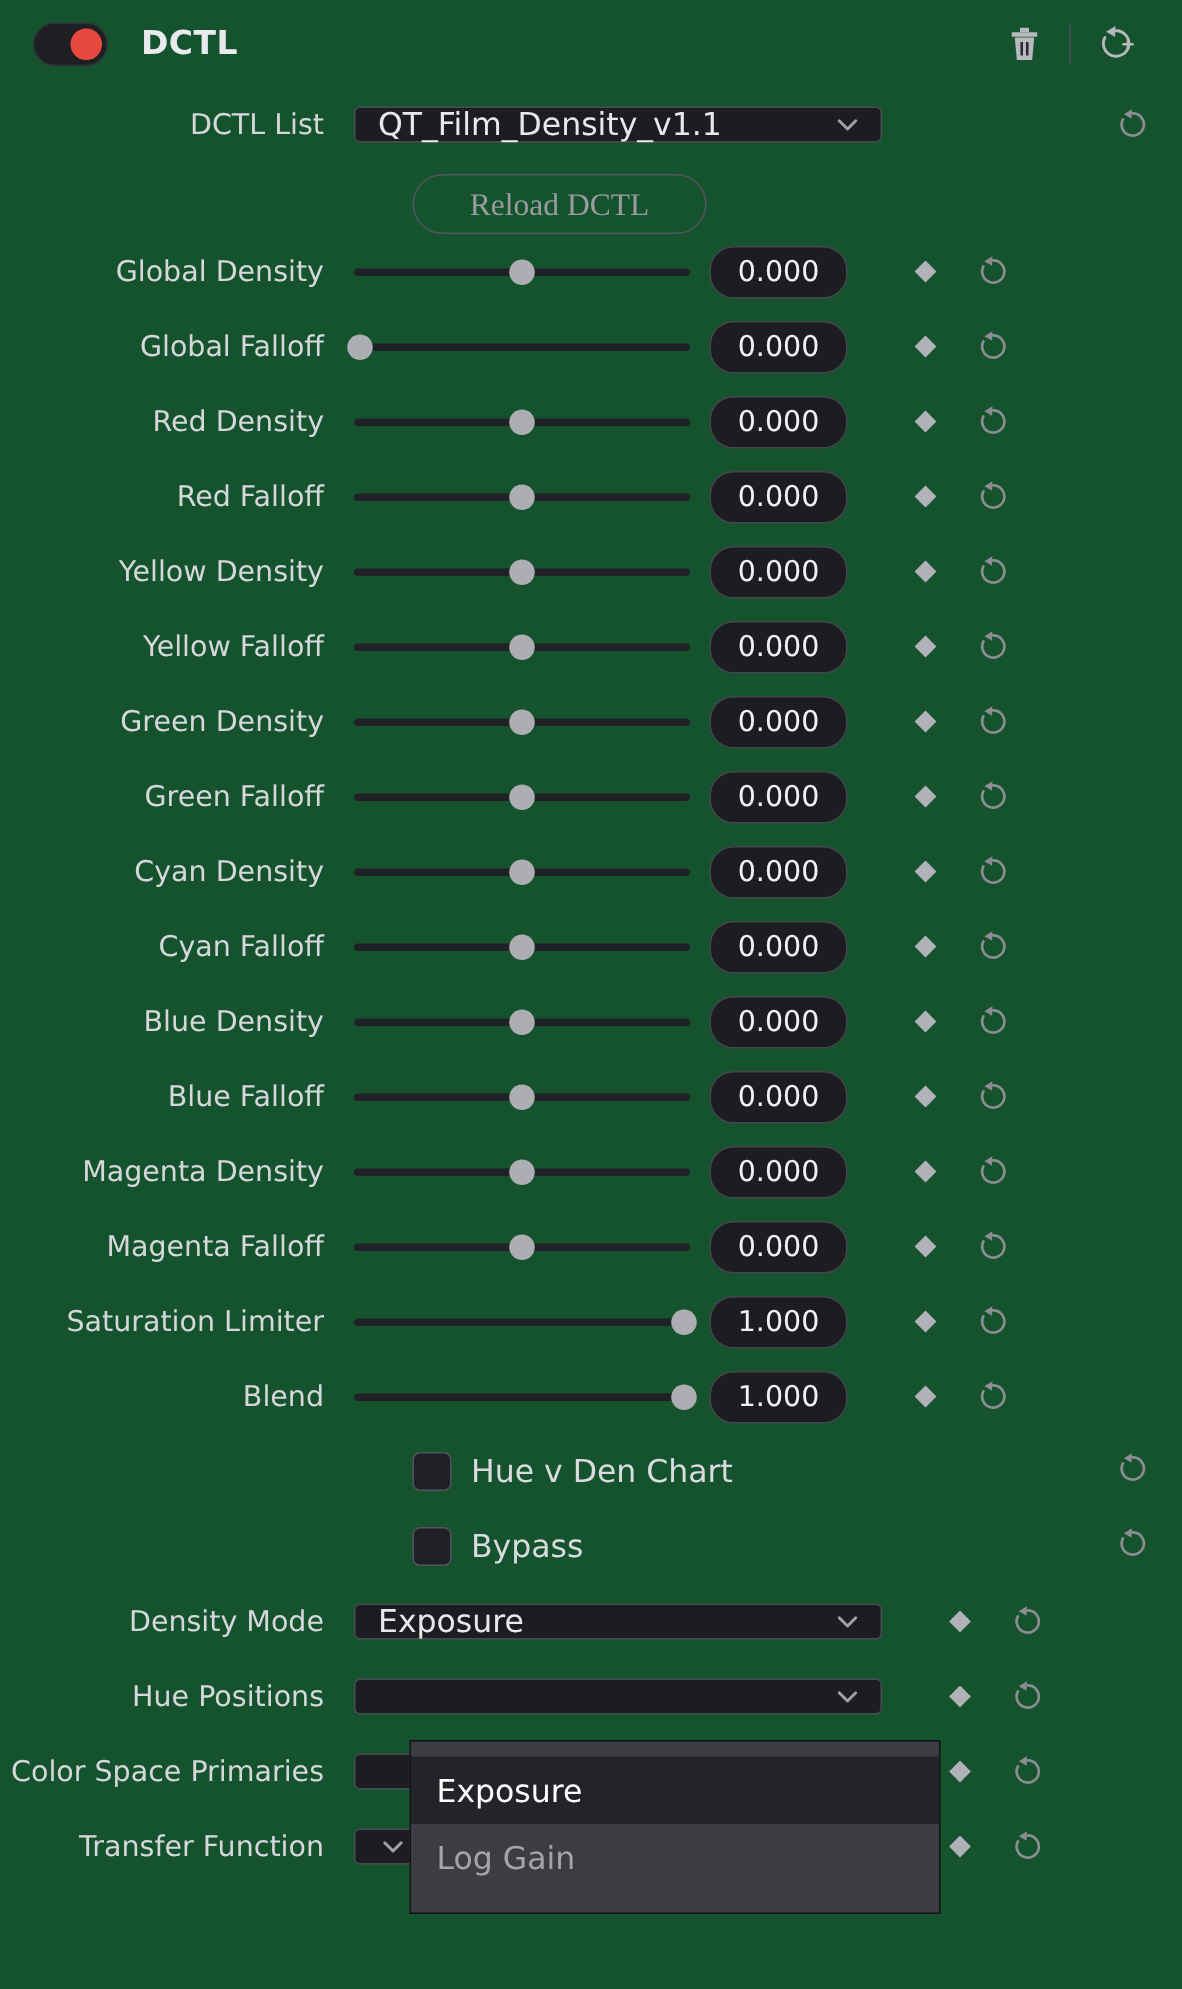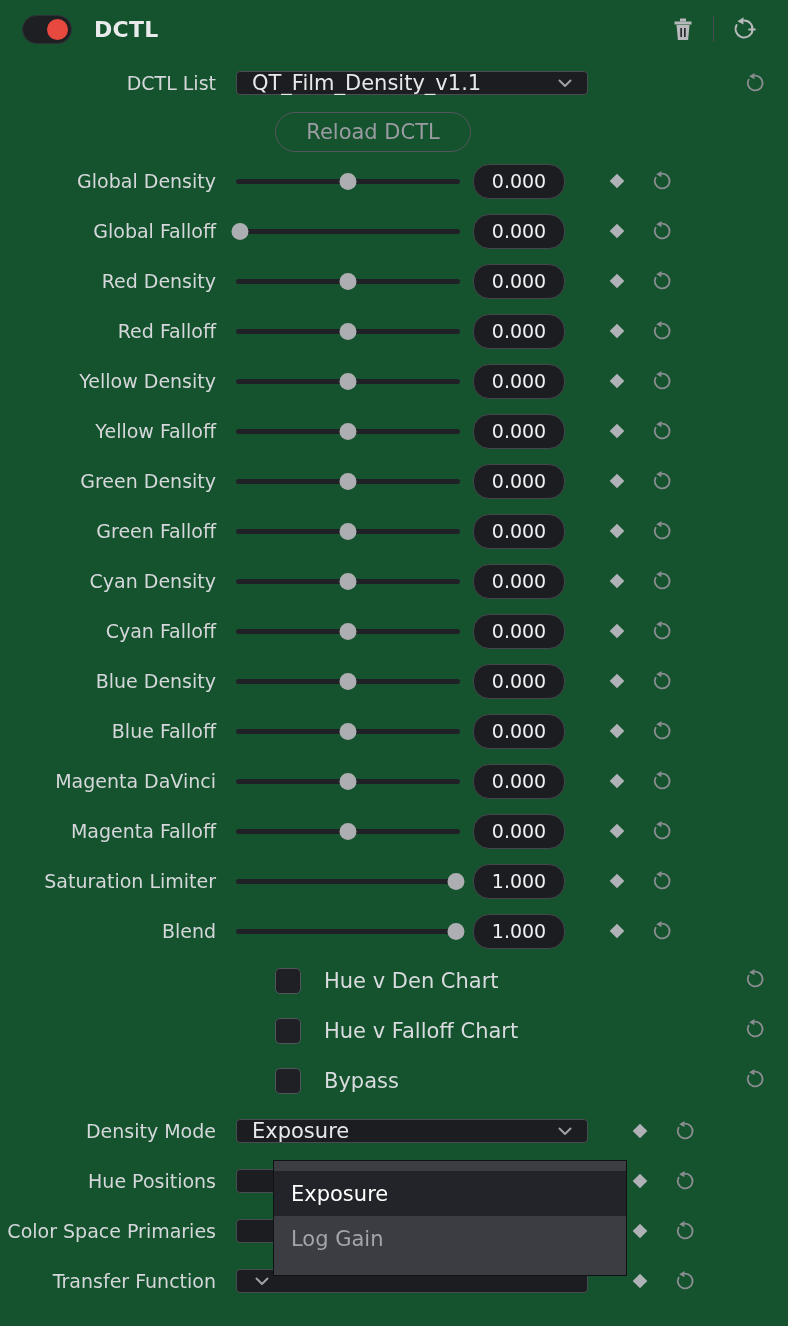--- a/index.html
+++ b/index.html
@@ -163,21 +163,22 @@
   .chev {
     width: 20px;
     height: 20px;
     flex: 0 0 auto;
   }
 
   
   .reload-row {
     height: 48px;
     display: flex;
-    align-items: center;
+    align-items: flex-end;
+    font-family: Liberation Serif, serif;
   }
   .reload-btn {
     margin-left: 275px;
     width: 196px;
     height: 40px;
     border: 1px solid #54565d;
     border-radius: 20px;
     background: transparent;
     color: #9a9ca2;
     font-size: 21px;
@@ -196,21 +197,21 @@
   .cb-spacer { width: 275px; flex: 0 0 auto; }
   .cbox {
     width: 26px;
     height: 26px;
     border-radius: 5px;
     background: #1f2025;
     border: 1px solid #53555c;
     flex: 0 0 auto;
   }
   .cblabel {
-    margin-left: 23px;
+    margin-left: 13px;
     color: #d9dbdf;
     font-size: 21px;
     white-space: nowrap;
   }
   .cbreset {
     margin-left: auto;
     margin-right: 22px;
   }
 
   
@@ -495,21 +496,21 @@
           <span class="kf"><svg width="16" height="16" viewBox="0 0 16 16">
               <path d="M8 0.7 L15.3 8 L8 15.3 L0.7 8 Z" fill="#b0b2b7"></path>
             </svg></span>
           <span class="reset-ic"><svg width="22" height="22" viewBox="0 0 22 22">
               <path d="M11 3.6 A7.4 7.4 0 1 1 4.6 7.6" fill="none" stroke="#8b8d93" stroke-width="1.8" stroke-linecap="round"></path>
               <path d="M10.6 0.9 L5.2 4.2 L10.4 7.2 Z" fill="#8b8d93"></path>
             </svg></span>
         </div>
       </div>
       <div class="row">
-        <div class="label">Magenta DaVinci</div>
+        <div class="label">Magenta Density</div>
         <div class="slider">
           <div class="track"></div>
           <div class="handle" style="left:50%"></div>
         </div>
         <div class="numfield">0.000</div>
         <div class="rowicons">
           <span class="kf"><svg width="16" height="16" viewBox="0 0 16 16">
               <path d="M8 0.7 L15.3 8 L8 15.3 L0.7 8 Z" fill="#b0b2b7"></path>
             </svg></span>
           <span class="reset-ic"><svg width="22" height="22" viewBox="0 0 22 22">
@@ -577,29 +578,20 @@
         <div class="cbox"></div>
         <div class="cblabel">Hue v Den Chart</div>
         <div class="cbreset"><span class="reset-ic"><svg width="22" height="22" viewBox="0 0 22 22">
               <path d="M11 3.6 A7.4 7.4 0 1 1 4.6 7.6" fill="none" stroke="#8b8d93" stroke-width="1.8" stroke-linecap="round"></path>
               <path d="M10.6 0.9 L5.2 4.2 L10.4 7.2 Z" fill="#8b8d93"></path>
             </svg></span></div>
       </div>
       <div class="cbrow">
         <div class="cb-spacer"></div>
         <div class="cbox"></div>
-        <div class="cblabel">Hue v Falloff Chart</div>
-        <div class="cbreset"><span class="reset-ic"><svg width="22" height="22" viewBox="0 0 22 22">
-              <path d="M11 3.6 A7.4 7.4 0 1 1 4.6 7.6" fill="none" stroke="#8b8d93" stroke-width="1.8" stroke-linecap="round"></path>
-              <path d="M10.6 0.9 L5.2 4.2 L10.4 7.2 Z" fill="#8b8d93"></path>
-            </svg></span></div>
-      </div>
-      <div class="cbrow">
-        <div class="cb-spacer"></div>
-        <div class="cbox"></div>
         <div class="cblabel">Bypass</div>
         <div class="cbreset"><span class="reset-ic"><svg width="22" height="22" viewBox="0 0 22 22">
               <path d="M11 3.6 A7.4 7.4 0 1 1 4.6 7.6" fill="none" stroke="#8b8d93" stroke-width="1.8" stroke-linecap="round"></path>
               <path d="M10.6 0.9 L5.2 4.2 L10.4 7.2 Z" fill="#8b8d93"></path>
             </svg></span></div>
       </div>
     </div>
 
   <div id="combo-rows">
       <div class="row">

